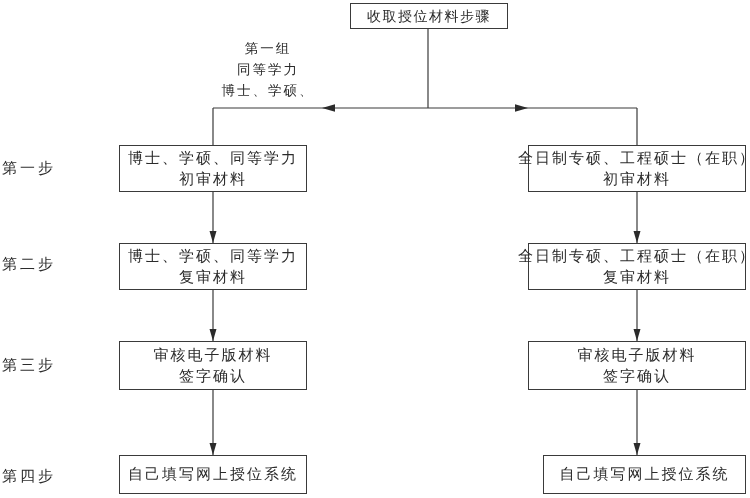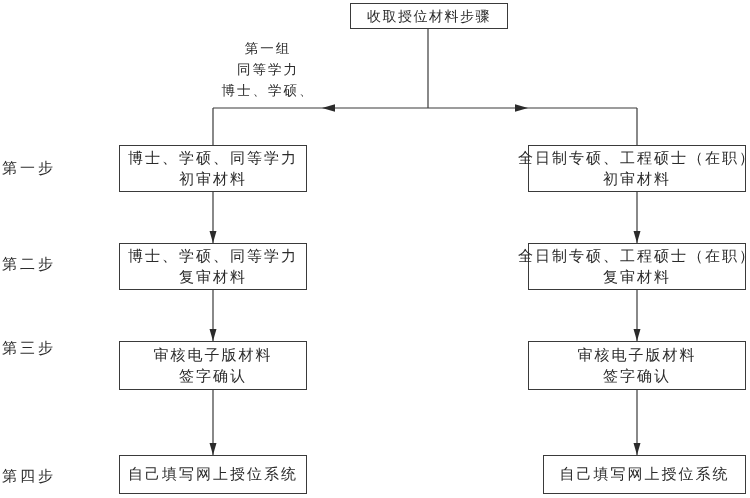--- a/index.html
+++ b/index.html
@@ -113,21 +113,21 @@
   <div class="group-header" style="left:188px; top:38px; width:160px;">
     <div>第一组</div>
     <div>同等学力</div>
     <div>博士、学硕、</div>
   </div>
   <div class="group-header" style="left:514px; top:38px; width:180px;">
   </div>
 
   <div class="step-label" style="top:158px;">第一步</div>
   <div class="step-label" style="top:256px;font-family:Liberation Mono, monospace;">第二步</div>
-  <div class="step-label" style="top:338px;">第三步</div>
+  <div class="step-label" style="top:355px;">第三步</div>
   <div class="step-label" style="top:466px;">第四步</div>
 
   <div class="box" style="left:119px; top:145px; width:188px; height:47px;">
     <span>博士、学硕、同等学力</span>
     <span>初审材料</span>
   </div>
   <div class="box" style="left:119px; top:243px; width:188px; height:47px;">
     <span>博士、学硕、同等学力</span>
     <span>复审材料</span>
   </div>

